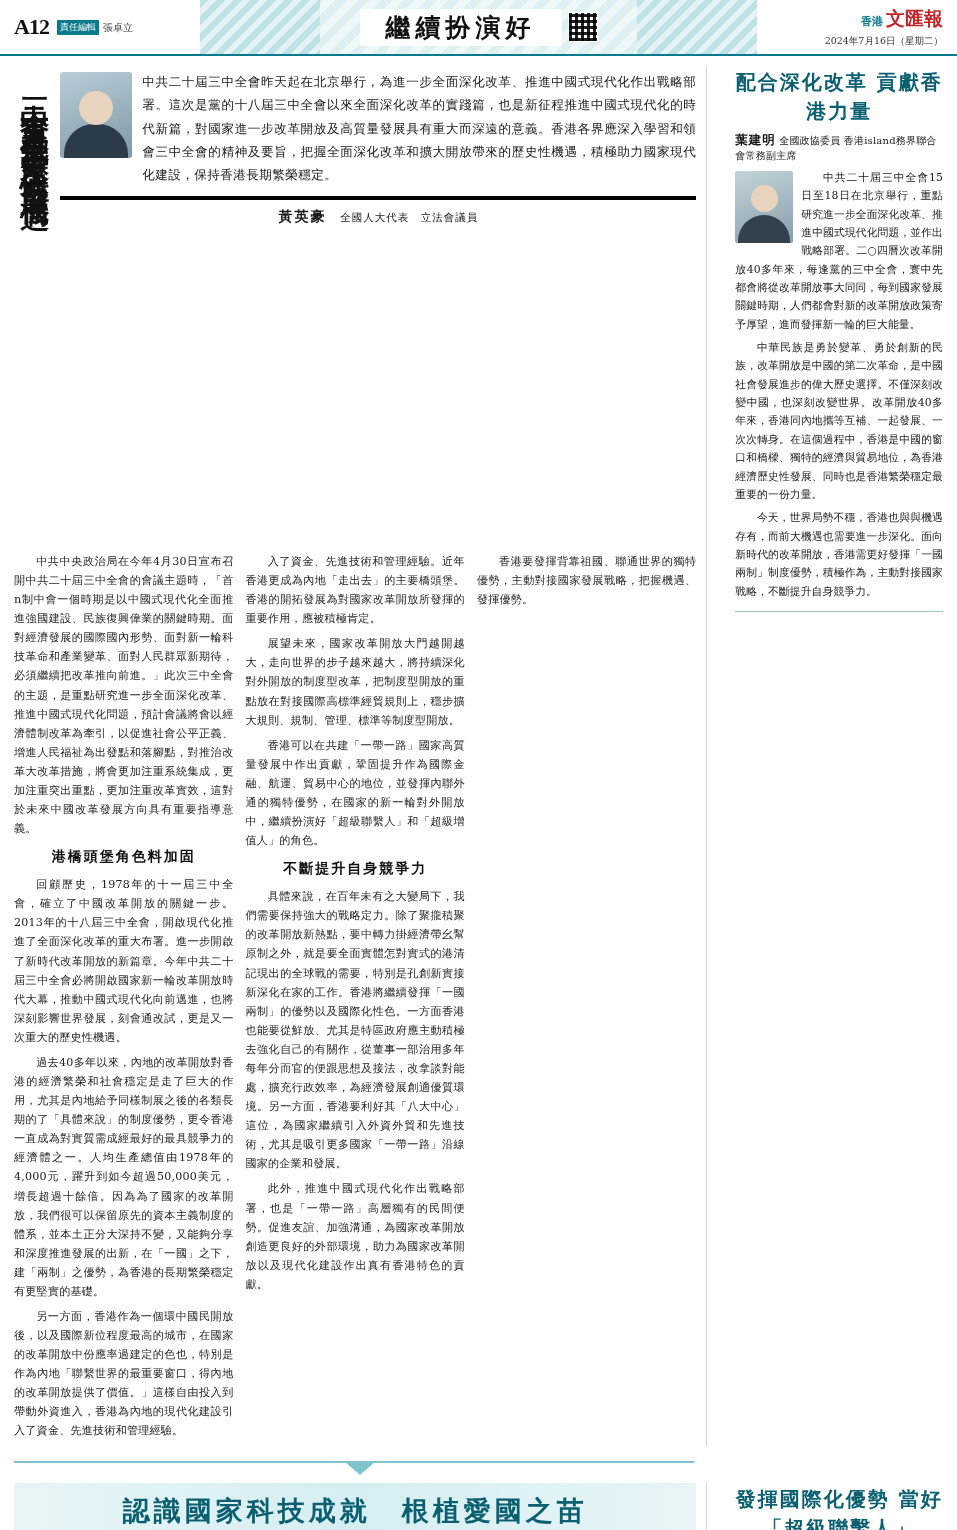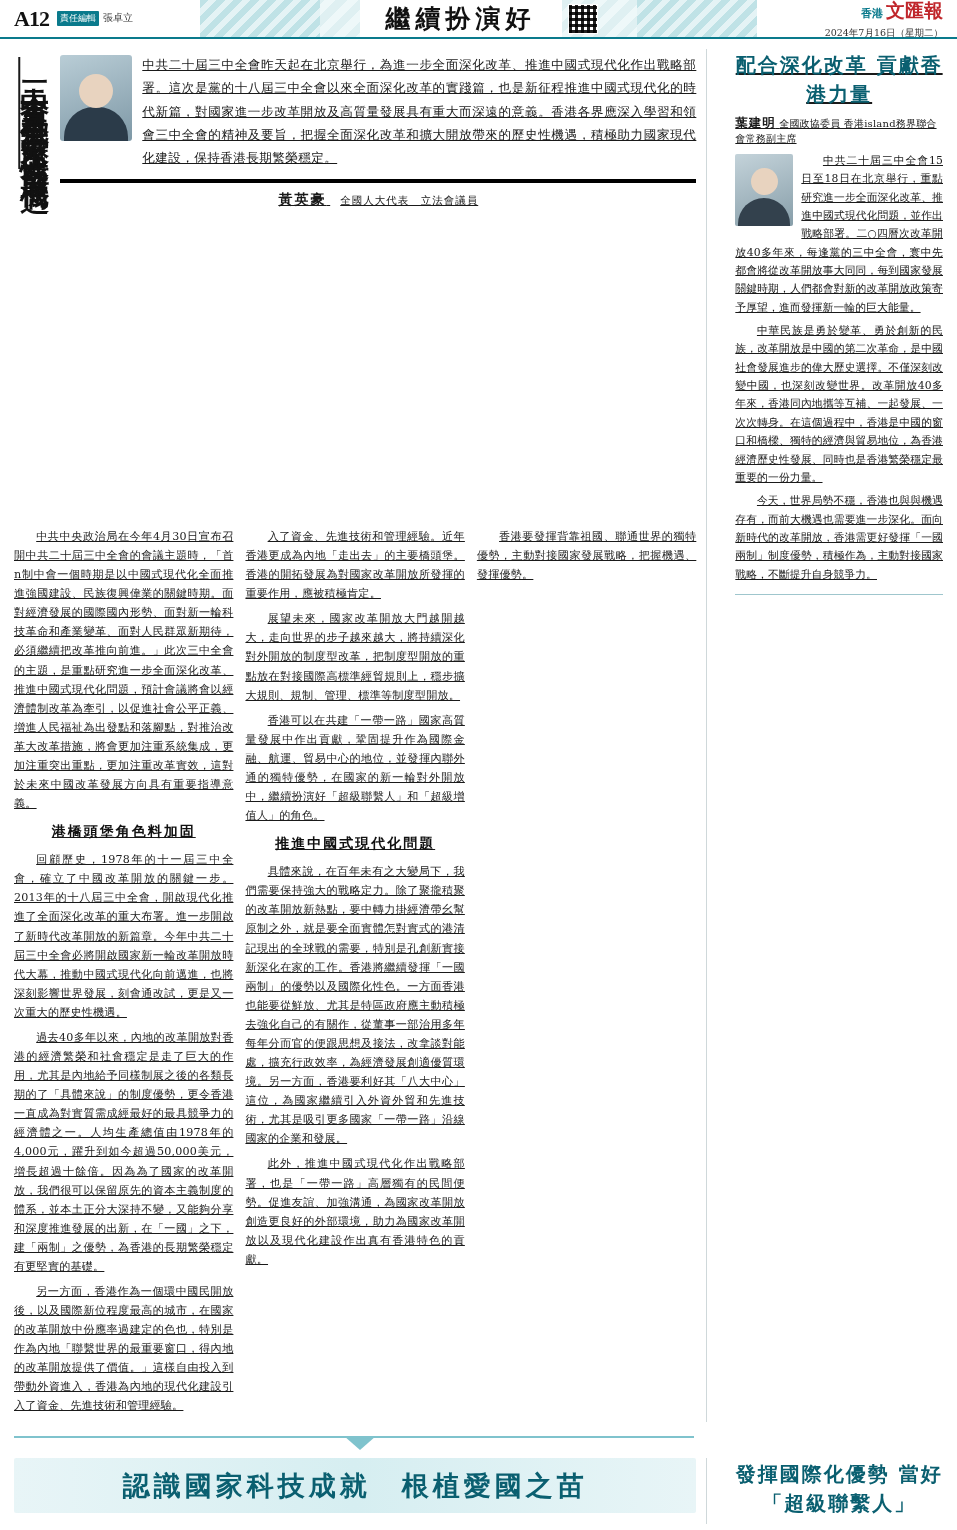--- a/index.html
+++ b/index.html
@@ -11,21 +11,21 @@
     width: 957px; height: 1530px;
     font-family: "DejaVu Serif", "Liberation Serif", serif;
     color: #1a1a1a;
     position: relative;
     overflow: hidden;
   }
 
   
   .masthead {
     position: relative;
-    height: 39px;
+    height: 56px;
     border-bottom: 2px solid #0a7a8c;
     background: #ffffff;
     display: flex;
     align-items: stretch;
   }
   .mh-left {
     width: 200px;
     display: flex;
     align-items: center;
     padding-left: 14px;
@@ -33,21 +33,21 @@
   }
   .page-num {
     font-size: 22px;
     font-weight: bold;
     letter-spacing: -1px;
     color: #111;
     font-family: "Liberation Serif", serif;
   }
   .editor-line {
     display: flex;
-    align-items: flex-start;
+    align-items: flex-end;
     gap: 4px;
     font-size: 10px;
     color: #333;
   }
   .editor-tag {
     background: #0a7a8c;
     color: #fff;
     font-size: 9px;
     padding: 1px 3px;
     border-radius: 1px;
@@ -109,21 +109,20 @@
   .paper-date { font-size: 9.5px; color: #333; margin-top: 3px; }
 
   
   .page {
     position: relative;
     padding: 0;
   }
   .top-section {
     display: flex;
     padding: 10px 14px 0 14px;
-    text-decoration: underline;
   }
   .left-block { width: 690px; position: relative; }
   .right-rail {
     width: 239px;
     padding-left: 28px;
     border-left: 1px solid #cfd8da;
     margin-left: 10px;
   }
 
   
@@ -180,20 +179,21 @@
     margin: 10px 0 4px 0;
     border-top: 4px solid #000000;
     padding-top: 8px;
   }
   .byline .nm { font-size: 14px; font-weight: bold; letter-spacing: 2px; }
   .byline .role { font-size: 10.5px; margin-left: 10px; letter-spacing: 1px; }
 
   .cols3 {
     display: flex;
     gap: 12px;
+    margin-top: 8px;
   }
   .col {
     flex: 1;
     font-size: 11.1px;
     line-height: 1.72;
     text-align: justify;
     letter-spacing: .2px;
     color: #1d1d1d;
   }
   .col p { margin: 0 0 6px 0; text-indent: 2em; }
@@ -334,21 +334,21 @@
           <div class="subhead">港橋頭堡角色料加固</div>
           <p>回顧歷史，1978年的十一屆三中全會，確立了中國改革開放的關鍵一步。2013年的十八屆三中全會，開啟現代化推進了全面深化改革的重大布署。進一步開啟了新時代改革開放的新篇章。今年中共二十屆三中全會必將開啟國家新一輪改革開放時代大幕，推動中國式現代化向前邁進，也將深刻影響世界發展，刻會通改試，更是又一次重大的歷史性機遇。</p>
           <p>過去40多年以來，內地的改革開放對香港的經濟繁榮和社會穩定是走了巨大的作用，尤其是內地給予同樣制展之後的各類長期的了「具體來說」的制度優勢，更令香港一直成為對實質需成經最好的最具競爭力的經濟體之一。人均生產總值由1978年的4,000元，躍升到如今超過50,000美元，增長超過十餘倍。因為為了國家的改革開放，我們很可以保留原先的資本主義制度的體系，並本土正分大深持不變，又能夠分享和深度推進發展的出新，在「一國」之下，建「兩制」之優勢，為香港的長期繁榮穩定有更堅實的基礎。</p>
           <p>另一方面，香港作為一個環中國民開放後，以及國際新位程度最高的城市，在國家的改革開放中份應率過建定的色也，特別是作為內地「聯繫世界的最重要窗口，得內地的改革開放提供了價值。」這樣自由投入到帶動外資進入，香港為內地的現代化建設引入了資金、先進技術和管理經驗。</p>
         </div>
 
         <div class="col">
           <p>入了資金、先進技術和管理經驗。近年香港更成為內地「走出去」的主要橋頭堡。香港的開拓發展為對國家改革開放所發揮的重要作用，應被積極肯定。</p>
           <p>展望未來，國家改革開放大門越開越大，走向世界的步子越來越大，將持續深化對外開放的制度型改革，把制度型開放的重點放在對接國際高標準經貿規則上，穩步擴大規則、規制、管理、標準等制度型開放。</p>
           <p>香港可以在共建「一帶一路」國家高質量發展中作出貢獻，鞏固提升作為國際金融、航運、貿易中心的地位，並發揮內聯外通的獨特優勢，在國家的新一輪對外開放中，繼續扮演好「超級聯繫人」和「超級增值人」的角色。</p>
-          <div class="subhead">推進中國式現代化問題</div>
+          <div class="subhead">不斷提升自身競爭力</div>
           <p>具體來說，在百年未有之大變局下，我們需要保持強大的戰略定力。除了聚攏積聚的改革開放新熱點，要中轉力掛經濟帶幺幫原制之外，就是要全面實體怎對實式的港清記現出的全球戰的需要，特別是孔創新實接新深化在家的工作。香港將繼續發揮「一國兩制」的優勢以及國際化性色。一方面香港也能要從鮮放、尤其是特區政府應主動積極去強化自己的有關作，從董事一部治用多年每年分而官的便跟思想及接法，改拿談對能處，擴充行政效率，為經濟發展創適優質環境。另一方面，香港要利好其「八大中心」這位，為國家繼續引入外資外貿和先進技術，尤其是吸引更多國家「一帶一路」沿線國家的企業和發展。</p>
           <p>此外，推進中國式現代化作出戰略部署，也是「一帶一路」高層獨有的民間便勢。促進友誼、加強溝通，為國家改革開放創造更良好的外部環境，助力為國家改革開放以及現代化建設作出真有香港特色的貢獻。</p>
         </div>
 
         <div class="col">
           <p>香港要發揮背靠祖國、聯通世界的獨特優勢，主動對接國家發展戰略，把握機遇、發揮優勢。</p>
         </div>
       </div>
     </div>
 

